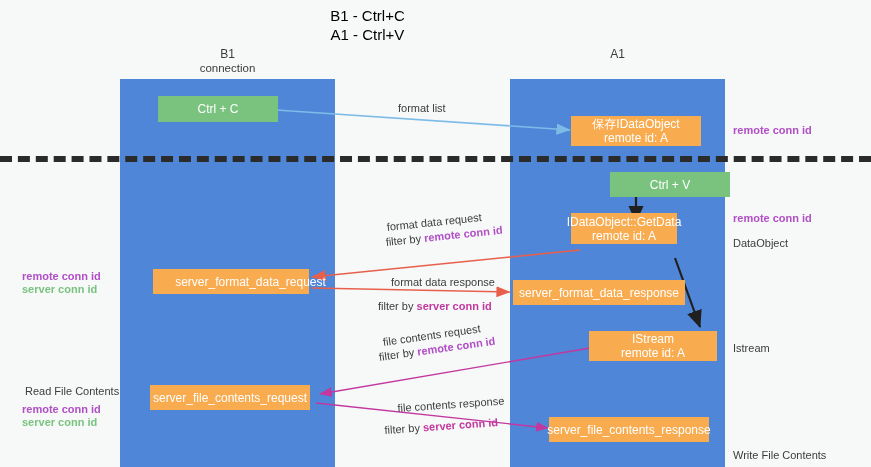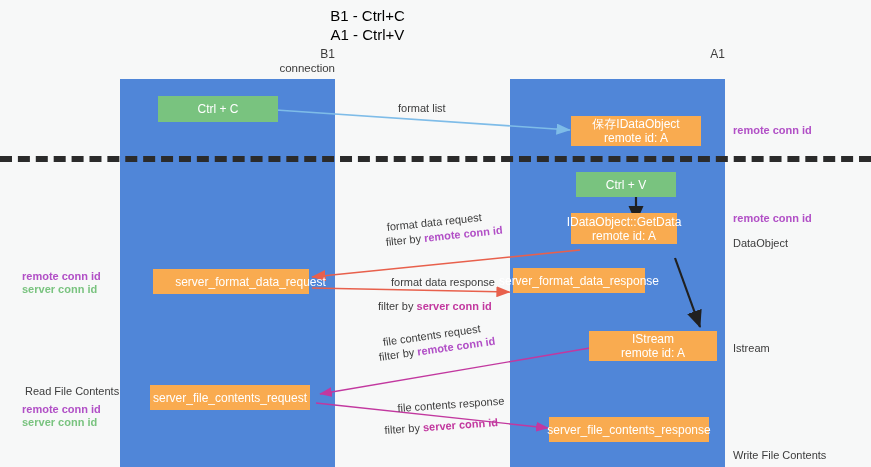--- a/index.html
+++ b/index.html
@@ -17,21 +17,21 @@
   .abs{position:absolute;}
 
   
   .title{
     left:0;top:6px;width:735px;text-align:center;
     font-size:15px;line-height:19px;color:#000000;
   }
 
   
   .lane-head{
-    font-size:11.5px;line-height:14px;text-align:right;color:#3c3c3c;
+    font-size:11.5px;line-height:14px;text-align:center;color:#3c3c3c;
   }
   .lane-head .big{font-size:12px;}
 
   
   .lane{background:#5086d8;}
   #lane-b1{left:120px;top:79px;width:215px;height:388px;}
   #lane-a1{left:510px;top:79px;width:215px;height:388px;}
 
   
   .divider{
@@ -123,34 +123,34 @@
 
   <div class="node green" style="left:158px;top:96px;width:120px;height:26px;">
     <span>Ctrl + C</span>
   </div>
 
   <div class="node orange" style="left:571px;top:116px;width:130px;height:30px;">
     <span>保存IDataObject</span>
     <span class="l2">remote id: A</span>
   </div>
 
-  <div class="node green" style="left:576px;top:172px;width:100px;height:25px;">
+  <div class="node green" style="left:610px;top:172px;width:120px;height:25px;">
     <span>Ctrl + V</span>
   </div>
 
   <div class="node orange" style="left:571px;top:213px;width:106px;height:31px;">
     <span>IDataObject::GetData</span>
     <span class="l2">remote id: A</span>
   </div>
 
   <div class="node orange" style="left:153px;top:269px;width:156px;height:25px;padding-left:43px;">
     <span>server_format_data_request</span>
   </div>
 
-  <div class="node orange" style="left:513px;top:268px;width:132px;height:25px;">
+  <div class="node orange" style="left:513px;top:280px;width:172px;height:25px;">
     <span>server_format_data_response</span>
   </div>
 
   <div class="node orange" style="left:589px;top:331px;width:128px;height:30px;">
     <span>IStream</span>
     <span class="l2">remote id: A</span>
   </div>
 
   <div class="node orange" style="left:150px;top:385px;width:160px;height:25px;">
     <span>server_file_contents_request</span>

